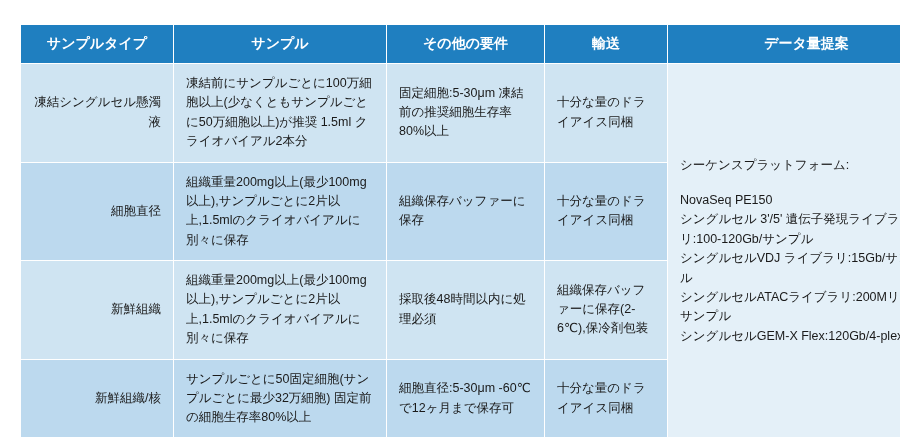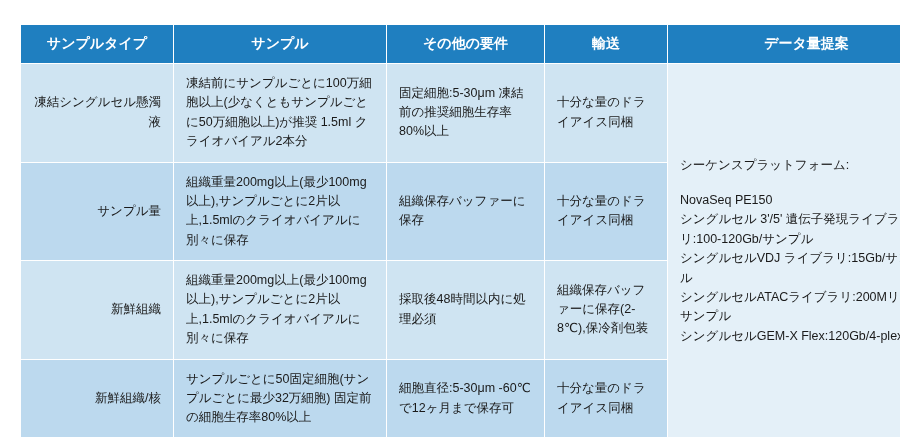--- a/index.html
+++ b/index.html
@@ -87,30 +87,30 @@
         <td class="data-col" rowspan="4">
           <span class="data-head">シーケンスプラットフォーム:</span>
           <span class="data-line">NovaSeq PE150</span>
           <span class="data-line">シングルセル 3'/5' 遺伝子発現ライブラリ:100-120Gb/サンプル</span>
           <span class="data-line">シングルセルVDJ ライブラリ:15Gb/サンプル</span>
           <span class="data-line">シングルセルATACライブラリ:200Mリード/サンプル</span>
           <span class="data-line">シングルセルGEM-X Flex:120Gb/4-plex</span>
         </td>
       </tr>
       <tr class="band-b">
-        <td class="type-col">サンプル量</td>
+        <td class="type-col">細胞直径</td>
         <td class="center">組織重量200mg以上(最少100mg以上),サンプルごとに2片以上,1.5mlのクライオバイアルに別々に保存</td>
         <td class="center">組織保存バッファーに保存</td>
         <td class="center">十分な量のドライアイス同梱</td>
       </tr>
       <tr class="band-a">
         <td class="type-col">新鮮組織</td>
         <td class="center">組織重量200mg以上(最少100mg以上),サンプルごとに2片以上,1.5mlのクライオバイアルに別々に保存</td>
         <td class="center">採取後48時間以内に処理必須</td>
-        <td class="center">組織保存バッファーに保存(2-8℃),保冷剤包装</td>
+        <td class="center">組織保存バッファーに保存(2-6℃),保冷剤包装</td>
       </tr>
       <tr class="band-b">
         <td class="type-col">新鮮組織/核</td>
         <td class="center">サンプルごとに50固定細胞(サンプルごとに最少32万細胞) 固定前の細胞生存率80%以上</td>
         <td class="center">細胞直径:5-30μm -60℃ で12ヶ月まで保存可</td>
         <td class="center">十分な量のドライアイス同梱</td>
       </tr>
     </tbody>
   </table>
 </div>

